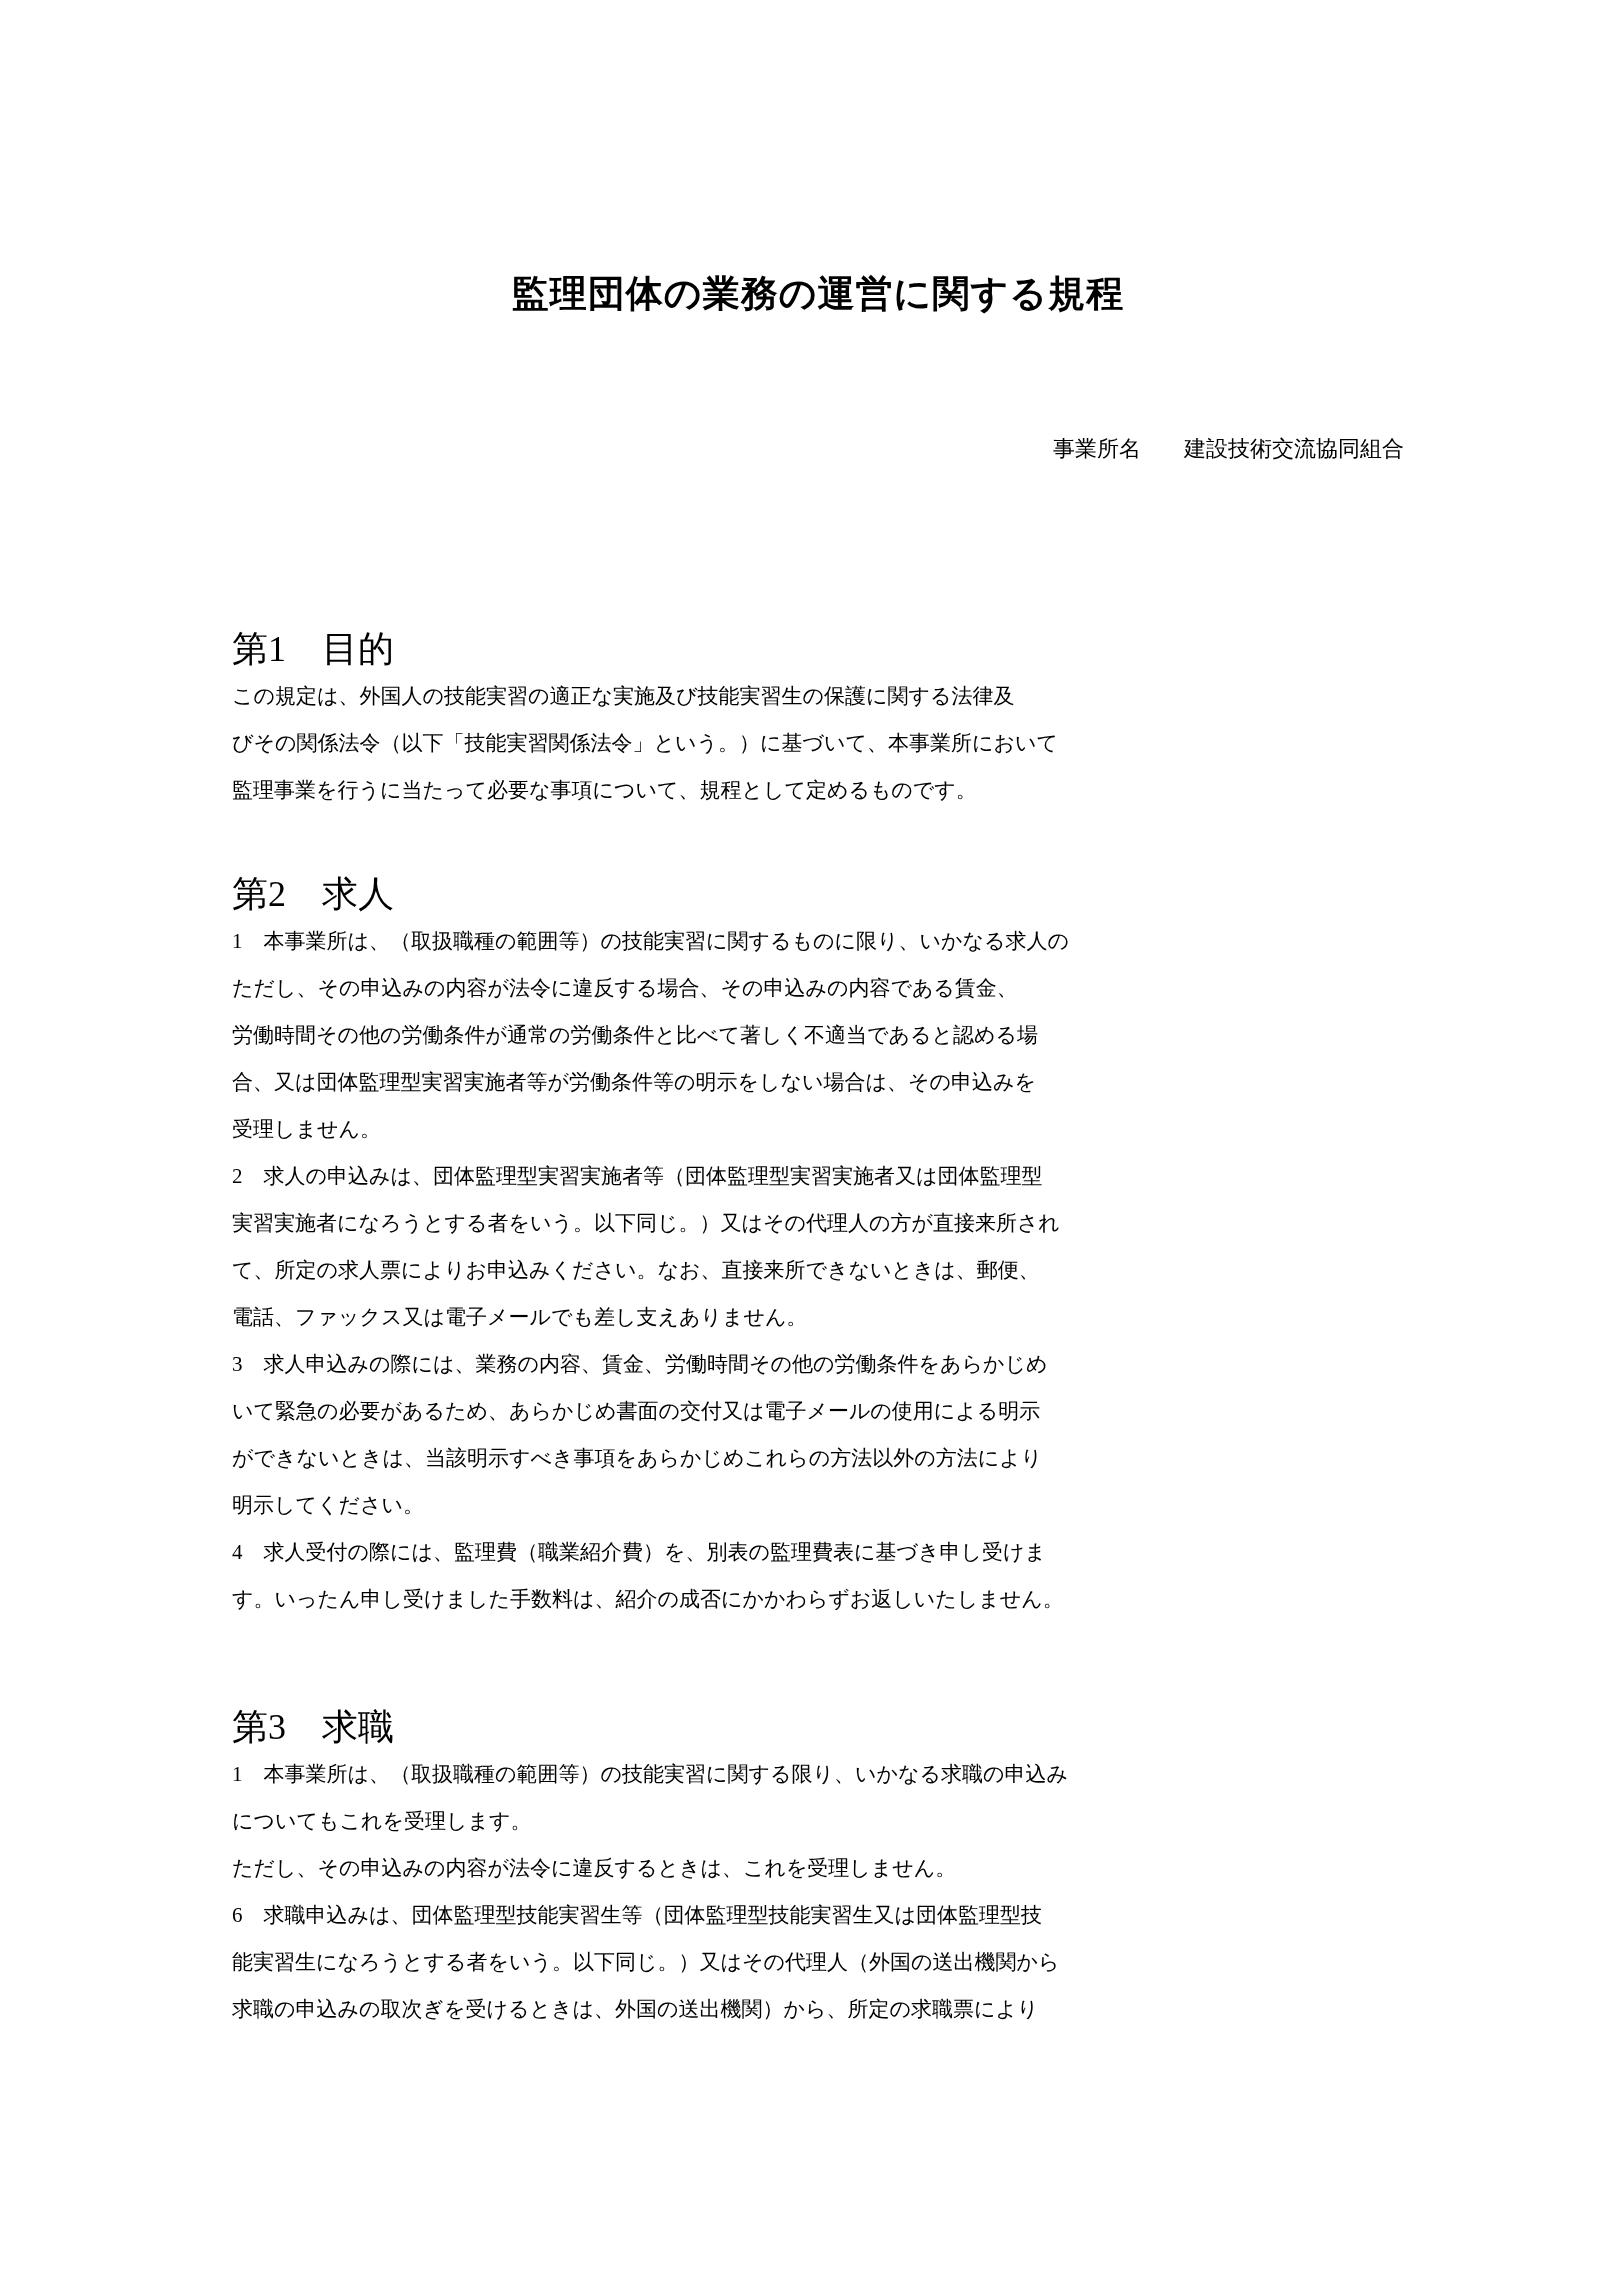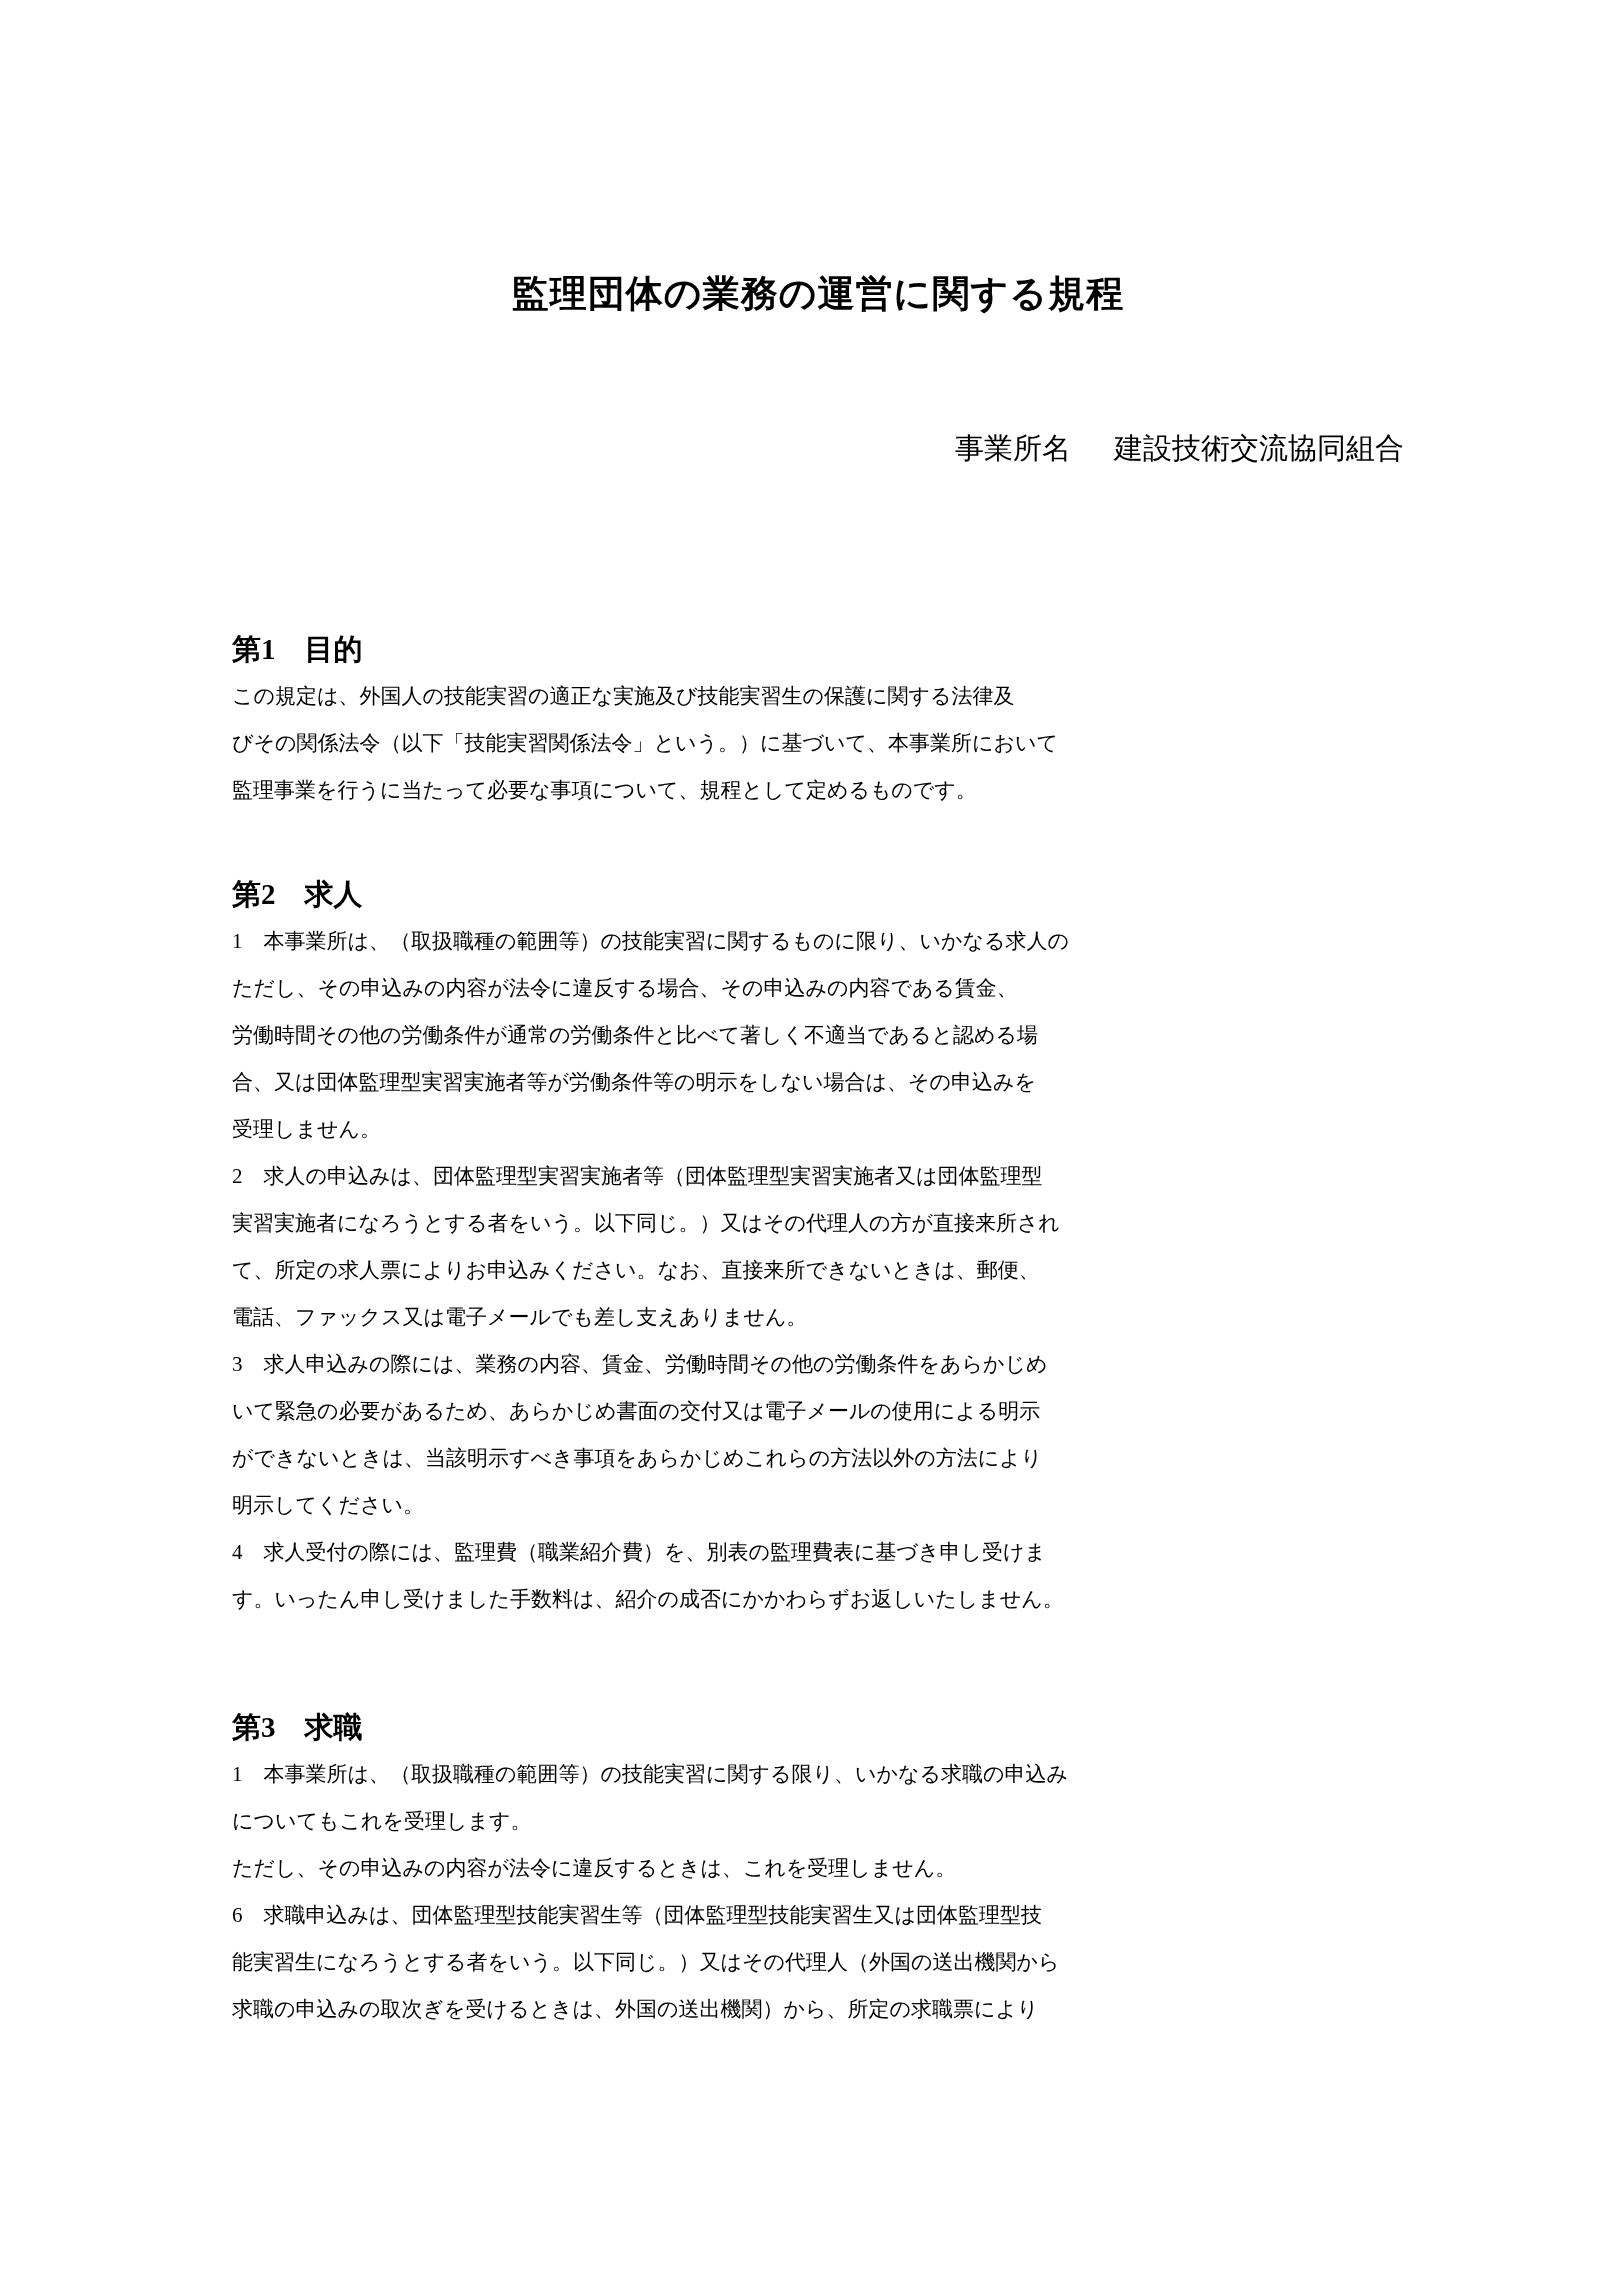--- a/index.html
+++ b/index.html
@@ -26,33 +26,32 @@
     margin: 272px 0 0 0;
     font-size: 37px;
     line-height: 43px;
     font-weight: bold;
     text-align: center;
     letter-spacing: 1px;
     white-space: pre;
   }
   .office-line {
     margin-top: 63px;
-    font-size: 29px;
+    font-size: 22px;
     line-height: 47px;
     text-align: right;
     white-space: pre;
   }
   .office-label {
     margin-right: 43px;
   }
   .section .heading {
-    font-size: 29px;
+    font-size: 36px;
     line-height: 47px;
     white-space: pre;
-    font-weight: bold;
   }
   .section .line {
     font-size: 21px;
     line-height: 47px;
     white-space: pre;
   }
   .section:nth-of-type(1) { margin-top: 107px; }
   .section:nth-of-type(2) { margin-top: 57px; }
   .section:nth-of-type(3) { margin-top: 81px; }
 </style>

